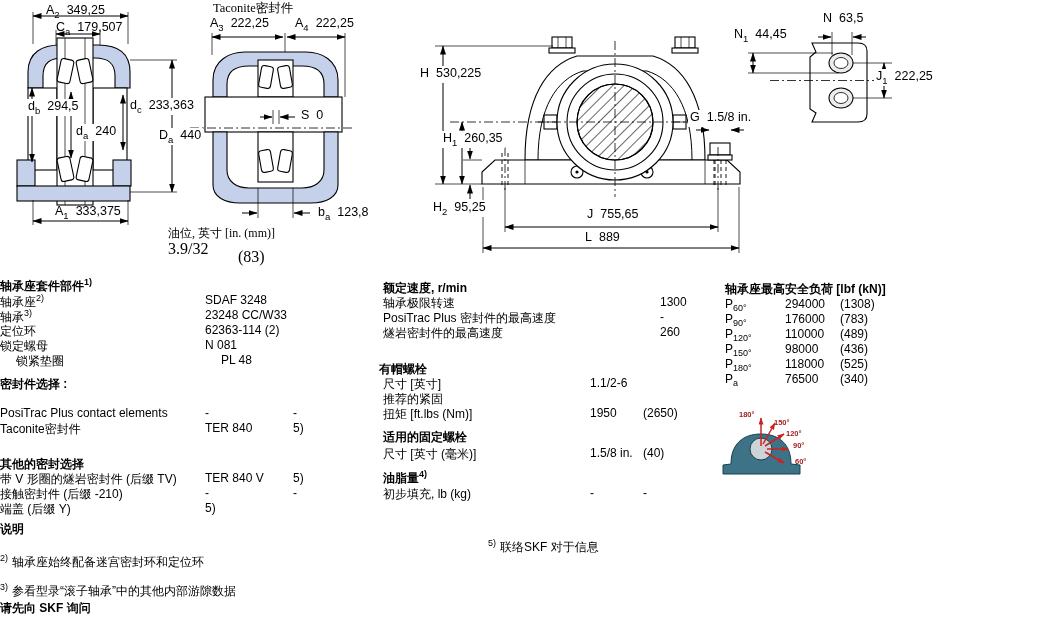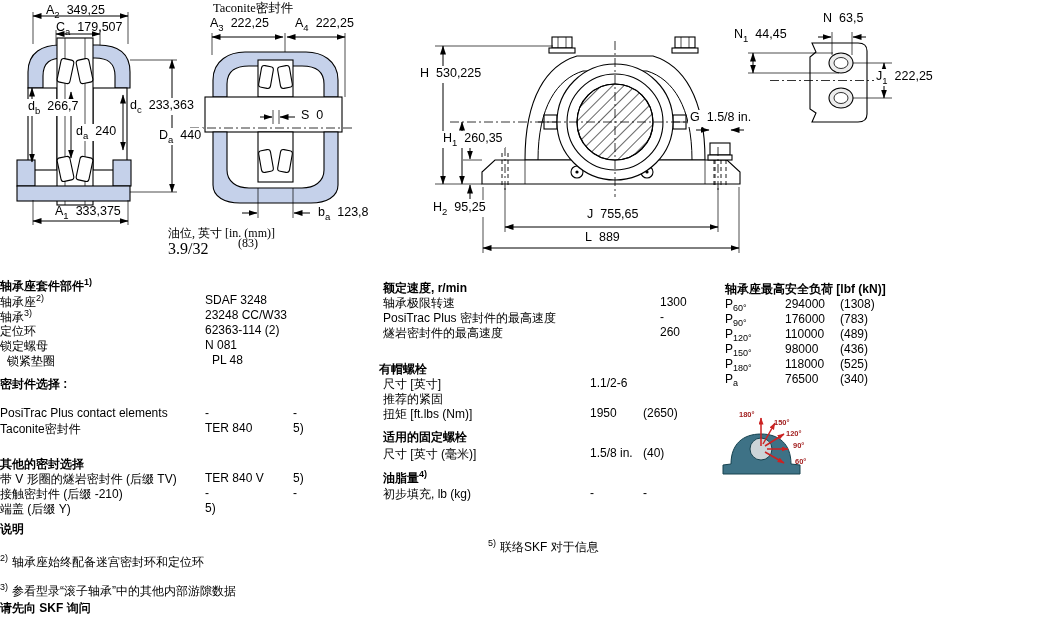--- a/index.html
+++ b/index.html
@@ -184,52 +184,52 @@
     <line class="tl" x1="8" y1="48" x2="93" y2="48"></line>
       <line class="tl" x1="8" y1="68" x2="99" y2="68"></line>
     <line class="dl" x1="13" y1="48" x2="13" y2="68" marker-start="url(#a4)" marker-end="url(#a4)"></line>
     <line class="tl" x1="113" y1="58" x2="152" y2="58"></line>
       <line class="tl" x1="113" y1="93" x2="152" y2="93"></line>
     <line class="dl" x1="144" y1="58" x2="144" y2="93" marker-start="url(#a4)" marker-end="url(#a4)"></line>
   </svg>
 
   <span class="dim" style="left:46px;top:3px"><span>A</span><sub>2</sub><span class="val">349,25</span></span>
   <span class="dim" style="left:56px;top:20px"><span>C</span><sub>a</sub><span class="val">179,507</span></span>
-  <span class="dim wbg" style="left:26px;top:99px"><span>d</span><sub>b</sub><span class="val">266,7</span></span>
+  <span class="dim wbg" style="left:26px;top:99px"><span>d</span><sub>b</sub><span class="val">294,5</span></span>
   <span class="dim wbg" style="left:74px;top:124px"><span>d</span><sub>a</sub><span class="val">240</span></span>
   <span class="dim wbg" style="left:128px;top:98px"><span>d</span><sub>c</sub><span class="val">233,363</span></span>
   <span class="dim wbg" style="left:157px;top:128px"><span>D</span><sub>a</sub><span class="val">440</span></span>
   <span class="dim" style="left:55px;top:204px"><span>A</span><sub>1</sub><span class="val">333,375</span></span>
 
   <span class="dim serif" style="left:213px;top:0">Taconite密封件</span>
   <span class="dim" style="left:210px;top:16px"><span>A</span><sub>3</sub><span class="val">222,25</span></span>
   <span class="dim" style="left:295px;top:16px"><span>A</span><sub>4</sub><span class="val">222,25</span></span>
   <span class="dim wbg" style="left:299px;top:108px"><span>S</span><sub></sub><span class="val">0</span></span>
   <span class="dim" style="left:318px;top:205px"><span>b</span><sub>a</sub><span class="val">123,8</span></span>
   <span class="dim serif" style="left:168px;top:225px;font-size:12px">油位, 英寸 [in. (mm)]</span>
   <span class="dim serif" style="left:168px;top:240px;font-size:16px">3.9/32</span>
-  <span class="dim serif" style="left:238px;top:236px;font-size:12px">(83)</span>
+  <span class="dim serif" style="left:238px;top:248px;font-size:16px">(83)</span>
 
   <span class="dim wbg" style="left:418px;top:66px"><span>H</span><sub></sub><span class="val">530,225</span></span>
   <span class="dim wbg" style="left:441px;top:131px"><span>H</span><sub>1</sub><span class="val">260,35</span></span>
   <span class="dim wbg" style="left:431px;top:200px"><span>H</span><sub>2</sub><span class="val">95,25</span></span>
   <span class="dim wbg" style="left:688px;top:110px"><span>G</span><sub></sub><span class="val">1.5/8 in.</span></span>
   <span class="dim wbg" style="left:585px;top:207px"><span>J</span><sub></sub><span class="val">755,65</span></span>
   <span class="dim wbg" style="left:583px;top:230px"><span>L</span><sub></sub><span class="val">889</span></span>
 
   <span class="dim" style="left:823px;top:11px"><span>N</span><sub></sub><span class="val">63,5</span></span>
   <span class="dim" style="left:734px;top:27px"><span>N</span><sub>1</sub><span class="val">44,45</span></span>
   <span class="dim wbg" style="left:874px;top:69px"><span>J</span><sub>1</sub><span class="val">222,25</span></span>
 
   <div class="line b" style="left:0;top:277px"><span>轴承座套件部件</span><sup>1)</sup></div>
   <div class="line" style="left:0;top:293px"><span>轴承座</span><sup>2)</sup><span class="v1" style="left:205px">SDAF 3248</span></div>
   <div class="line" style="left:0;top:308px"><span>轴承</span><sup>3)</sup><span class="v1" style="left:205px">23248 CC/W33</span></div>
   <div class="line" style="left:0;top:323px"><span>定位环</span><span class="v1" style="left:205px">62363-114 (2)</span></div>
   <div class="line" style="left:0;top:338px"><span>锁定螺母</span><span class="v1" style="left:205px">N 081</span></div>
-  <div class="line" style="left:7px;top:353px"><span>锁紧垫圈</span><span class="v1" style="left:205px">PL 48</span></div>
+  <div class="line" style="left:16px;top:353px"><span>锁紧垫圈</span><span class="v1" style="left:205px">PL 48</span></div>
 
   <div class="line b" style="left:0;top:376px">密封件选择 :</div>
   <div class="line" style="left:0;top:406px"><span>PosiTrac Plus contact elements</span><span class="v1" style="left:205px">-</span><span class="v2" style="left:293px">-</span></div>
   <div class="line" style="left:0;top:421px"><span>Taconite密封件</span><span class="v1" style="left:205px">TER 840</span><span class="v2" style="left:293px">5)</span></div>
 
   <div class="line b" style="left:0;top:456px">其他的密封选择</div>
   <div class="line" style="left:0;top:471px"><span>带 V 形圈的燧岩密封件 (后缀 TV)</span><span class="v1" style="left:205px">TER 840 V</span><span class="v2" style="left:293px">5)</span></div>
   <div class="line" style="left:0;top:486px"><span>接触密封件 (后缀 -210)</span><span class="v1" style="left:205px">-</span><span class="v2" style="left:293px">-</span></div>
   <div class="line" style="left:0;top:501px"><span>端盖 (后缀 Y)</span><span class="v1" style="left:205px">5)</span><span class="v2" style="left:293px"></span></div>
 

